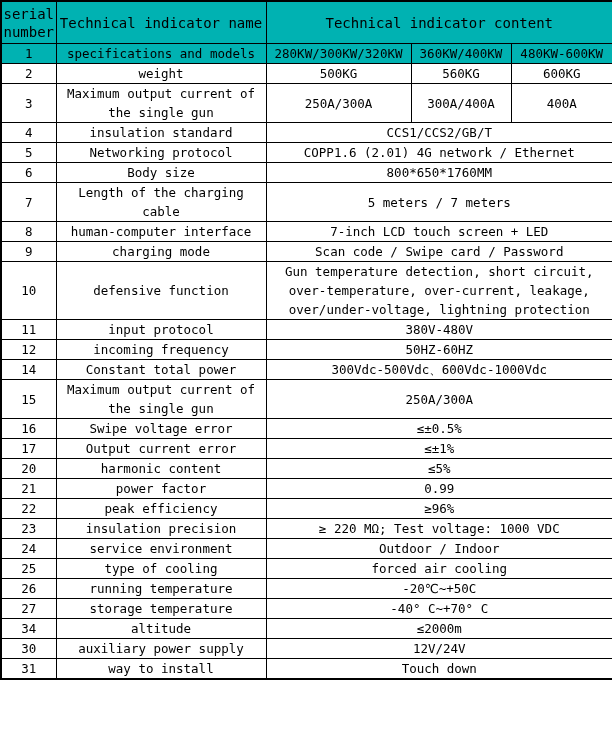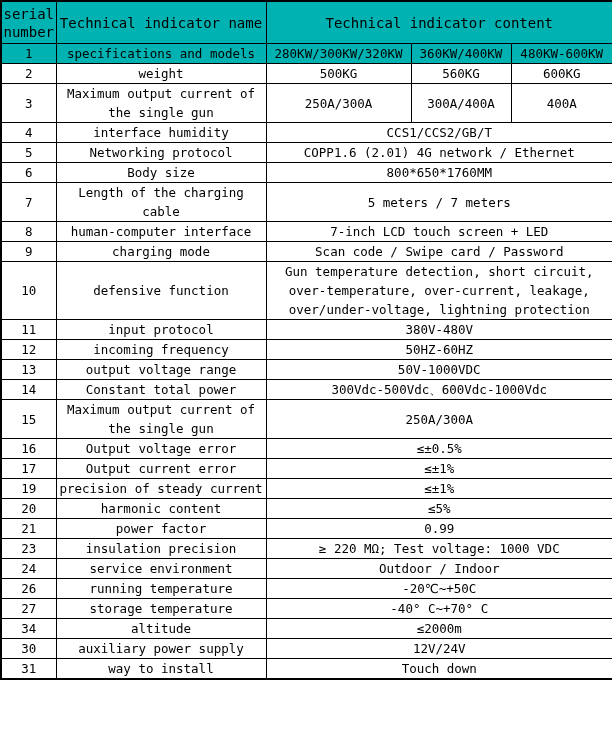--- a/index.html
+++ b/index.html
@@ -75,21 +75,21 @@
       </tr>
       <tr>
         <td>3</td>
         <td>Maximum output current of the single gun</td>
         <td>250A/300A</td>
         <td>300A/400A</td>
         <td>400A</td>
       </tr>
       <tr>
         <td>4</td>
-        <td>interface humidity</td>
+        <td>insulation standard</td>
         <td colspan="3">CCS1/CCS2/GB/T</td>
       </tr>
       <tr>
         <td>5</td>
         <td>Networking protocol</td>
         <td colspan="3">COPP1.6 (2.01) 4G network / Ethernet</td>
       </tr>
       <tr>
         <td>6</td>
         <td>Body size</td>
@@ -119,68 +119,68 @@
         <td>11</td>
         <td>input protocol</td>
         <td colspan="3">380V-480V</td>
       </tr>
       <tr>
         <td>12</td>
         <td>incoming frequency</td>
         <td colspan="3">50HZ-60HZ</td>
       </tr>
       <tr>
-        <td>13</td>
-        <td>output voltage range</td>
-        <td colspan="3">50V-1000VDC</td>
-      </tr>
-      <tr>
         <td>14</td>
         <td>Constant total power</td>
         <td colspan="3">300Vdc-500Vdc、600Vdc-1000Vdc</td>
       </tr>
       <tr>
         <td>15</td>
         <td>Maximum output current of the single gun</td>
         <td colspan="3">250A/300A</td>
       </tr>
       <tr>
         <td>16</td>
-        <td>Output voltage error</td>
+        <td>Swipe voltage error</td>
         <td colspan="3">≤±0.5%</td>
       </tr>
       <tr>
         <td>17</td>
         <td>Output current error</td>
         <td colspan="3">≤±1%</td>
       </tr>
       <tr>
-        <td>19</td>
-        <td>precision of steady current</td>
-        <td colspan="3">≤±1%</td>
-      </tr>
-      <tr>
         <td>20</td>
         <td>harmonic content</td>
         <td colspan="3">≤5%</td>
       </tr>
       <tr>
         <td>21</td>
         <td>power factor</td>
         <td colspan="3">0.99</td>
       </tr>
       <tr>
+        <td>22</td>
+        <td>peak efficiency</td>
+        <td colspan="3">≥96%</td>
+      </tr>
+      <tr>
         <td>23</td>
         <td>insulation precision</td>
         <td colspan="3">≥ 220 MΩ; Test voltage: 1000 VDC</td>
       </tr>
       <tr>
         <td>24</td>
         <td>service environment</td>
         <td colspan="3">Outdoor / Indoor</td>
+      </tr>
+      <tr>
+        <td>25</td>
+        <td>type of cooling</td>
+        <td colspan="3">forced air cooling</td>
       </tr>
       <tr>
         <td>26</td>
         <td>running temperature</td>
         <td colspan="3">-20℃~+50C</td>
       </tr>
       <tr>
         <td>27</td>
         <td>storage temperature</td>
         <td colspan="3">-40° C~+70° C</td>

